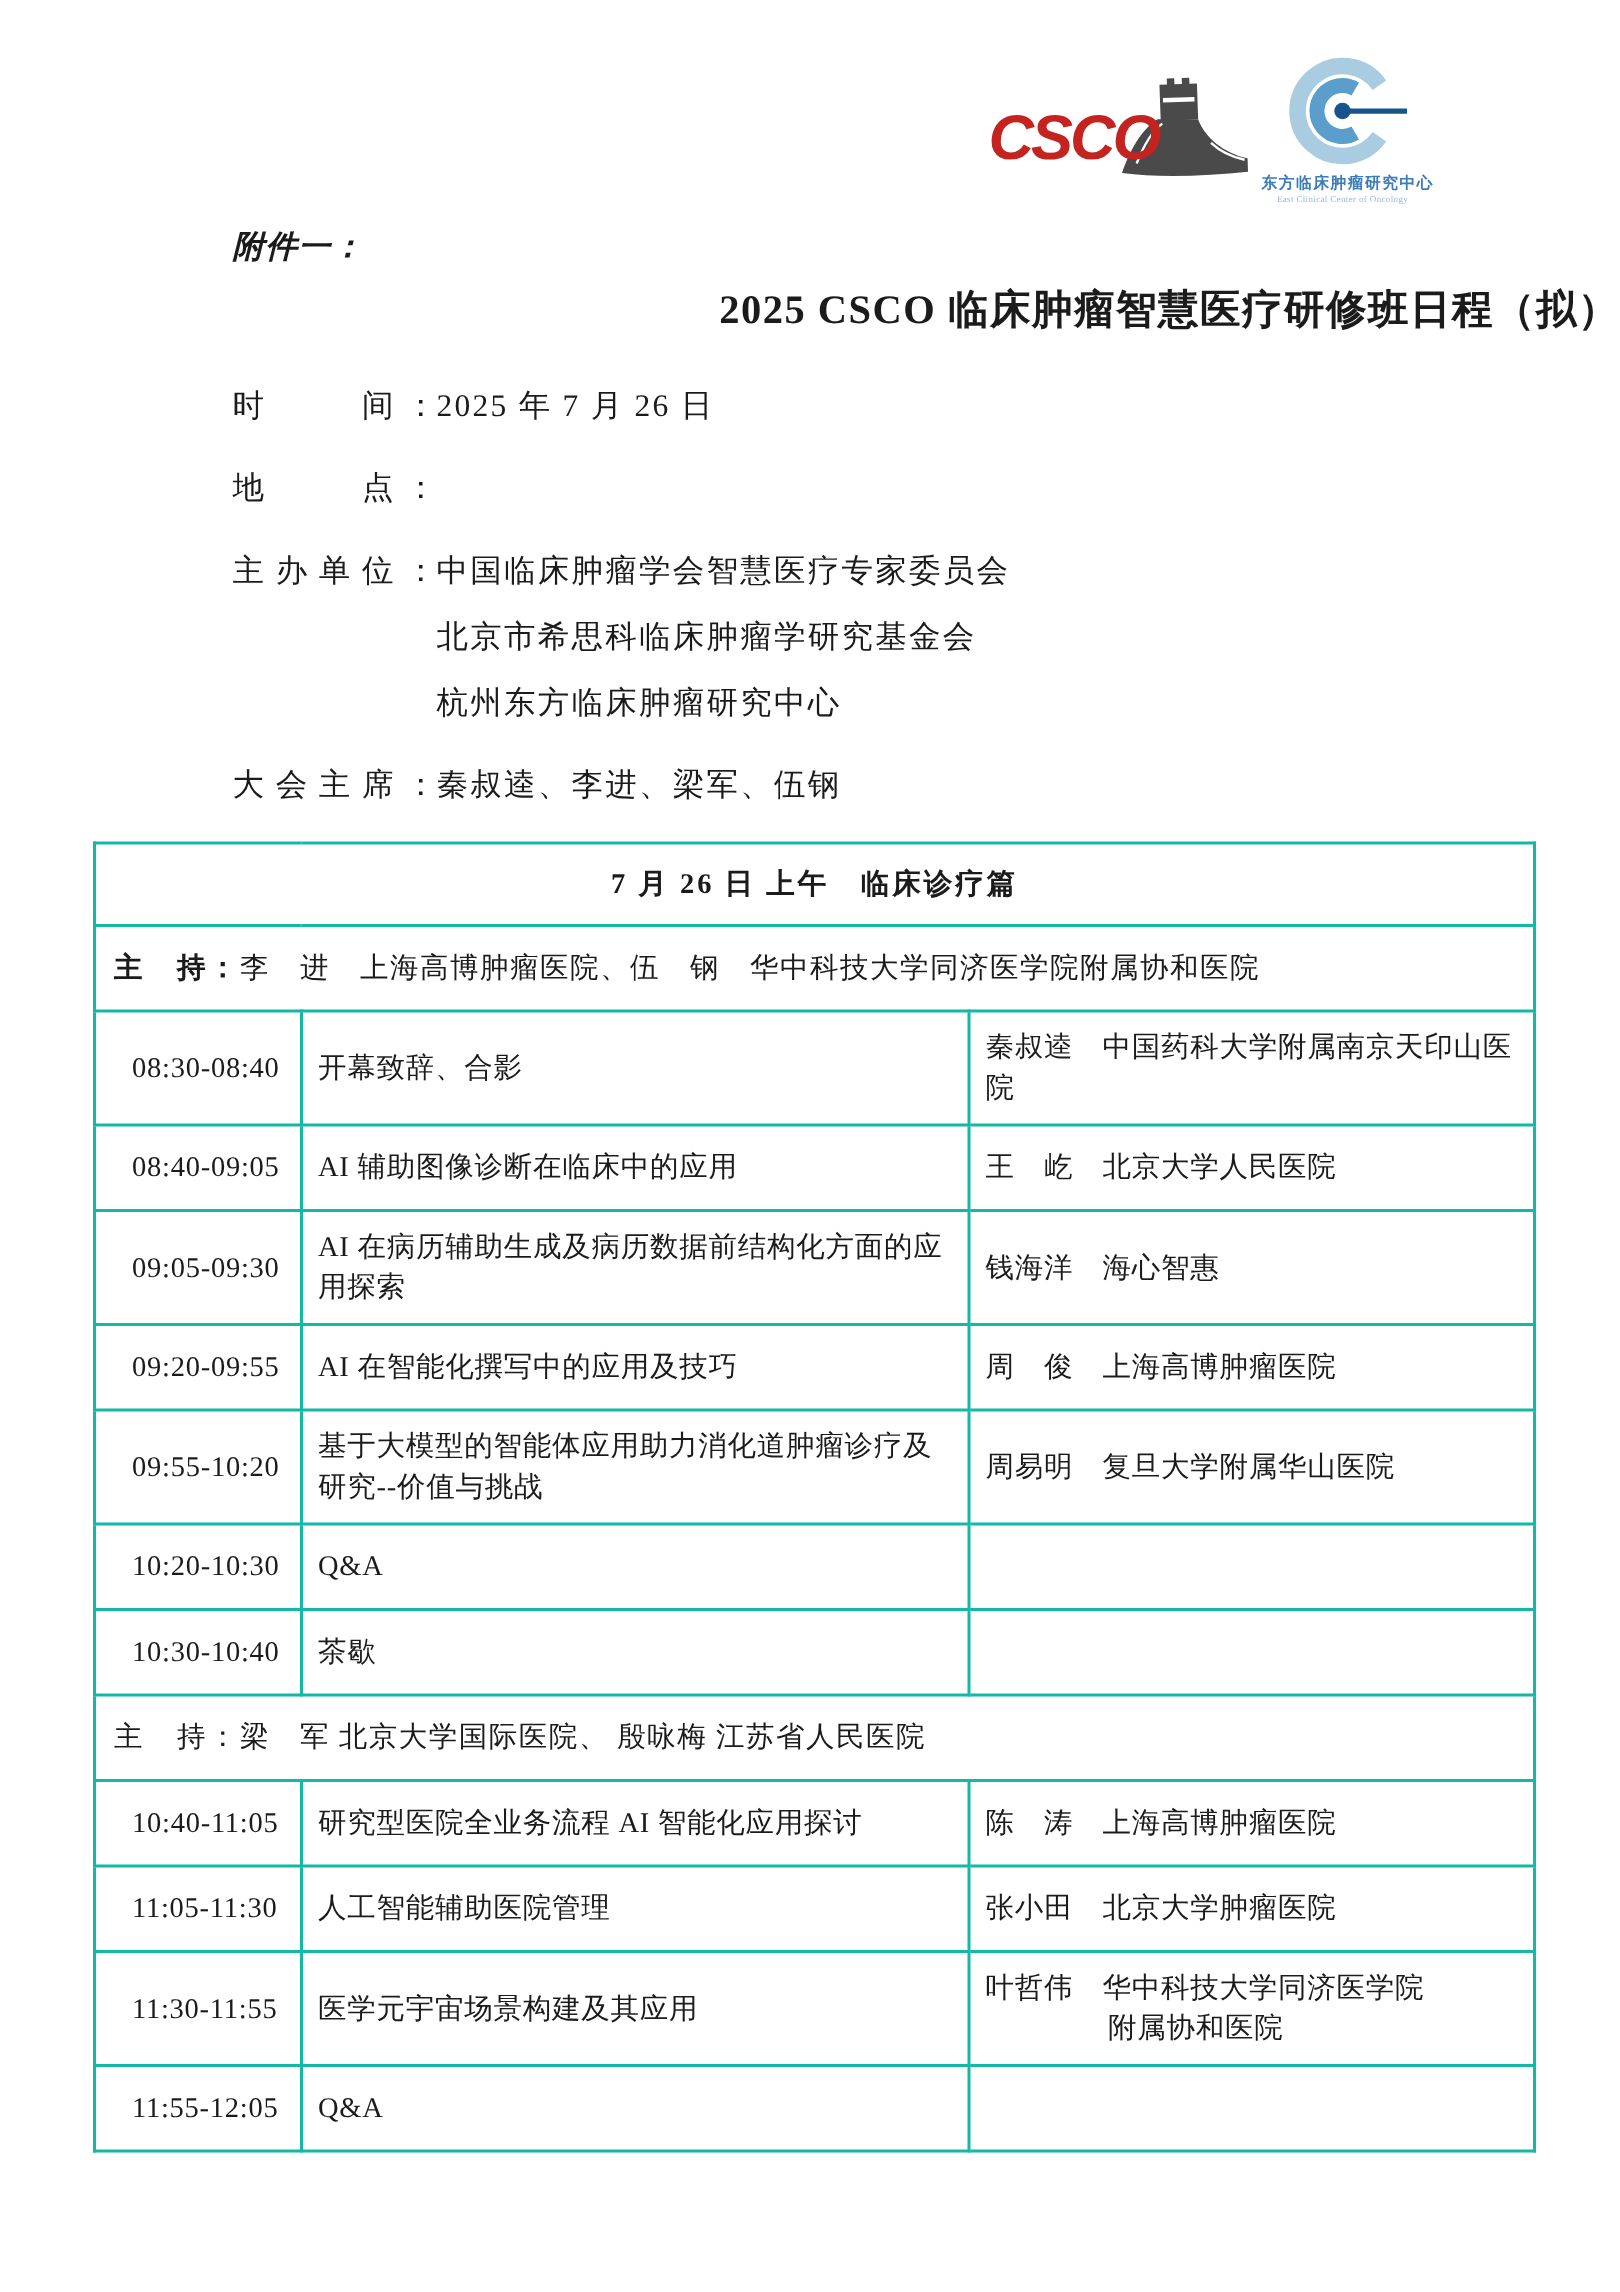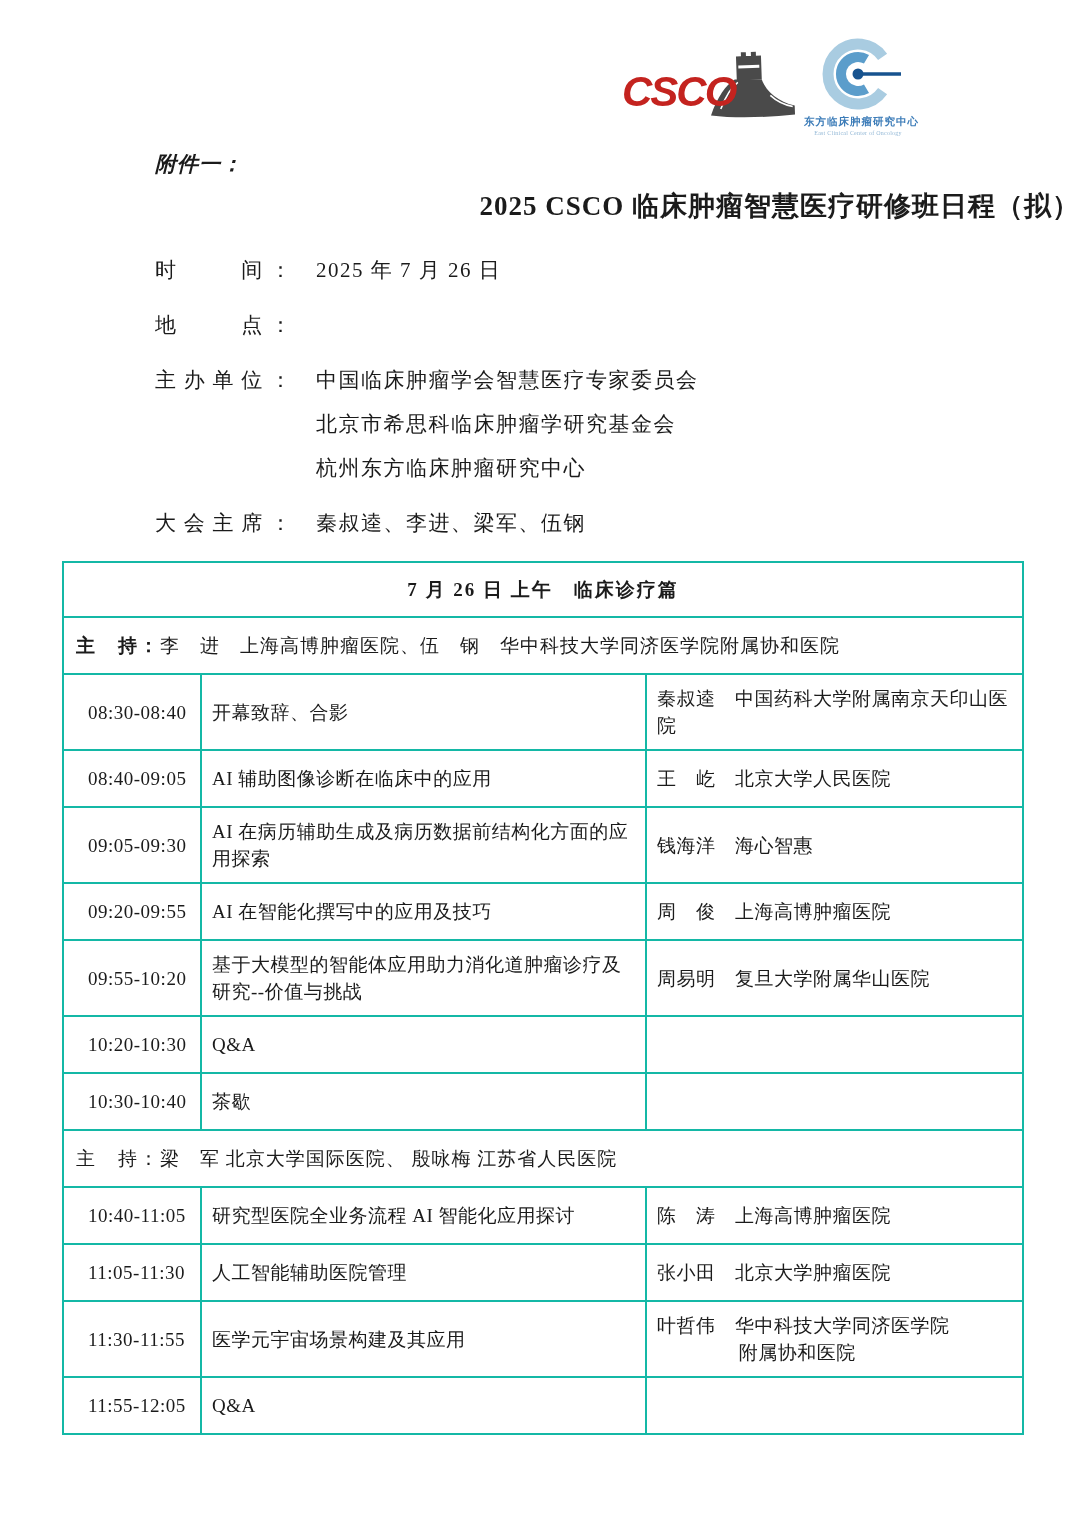--- a/index.html
+++ b/index.html
@@ -3,38 +3,38 @@
 <meta charset="utf-8">
 <style>
   * { margin:0; padding:0; box-sizing:border-box; }
   body { background:#ffffff; font-family:"Liberation Serif", serif; }
   .page {
     position:relative; width:1080px; height:1528px; background:#ffffff;
     color:#1b1b1b; overflow:hidden;
   }
 
   
-  .logo-area { position:absolute; top:36px; left:620px; width:292px; height:100px; display:flex; align-items:flex-start; }
+  .logo-area { position:absolute; top:36px; left:657px; width:292px; height:100px; display:flex; align-items:flex-start; }
   .csco-logo { width:180px; height:72px; margin-top:14px; }
   .east-logo { width:108px; margin-left:4px; text-align:center; }
   .east-logo svg { display:block; margin:0 auto; }
   .east-cn { font-size:10.5px; letter-spacing:1px; color:#3c7cb8; white-space:nowrap; margin-top:1px; font-weight:bold; }
   .east-en { font-size:7px; letter-spacing:0.3px; color:#93b8d6; white-space:nowrap; transform:scale(0.85); }
 
   
   .attachment { margin:150px 0 0 155px; font-size:21px; font-weight:bold; letter-spacing:1px;font-style:italic; }
   .title { margin-top:10px; text-align:right; font-size:27px; font-weight:bold; letter-spacing:1px; }
   .meta { margin:24px 0 0 155px; }
   .meta-row { display:flex; margin-bottom:11px; font-size:21px; }
   .meta-label {
     flex:0 0 136px; width:136px; line-height:44px;
     text-align:justify; text-align-last:justify;
   }
   .meta-lines { flex:1; }
-  .meta-line { line-height:44px; letter-spacing:1.5px;margin-left:25px; }
+  .meta-line { line-height:44px; letter-spacing:1.5px; }
 
   
   table.schedule {
     margin:16px 0 0 62px; width:960px;
     border-collapse:collapse; table-layout:fixed;
   }
   table.schedule td { border:2px solid #14b8a6; font-size:19px; line-height:27px; vertical-align:middle; }
   .session-cell { height:55px; text-align:center; font-weight:bold; font-size:20px; letter-spacing:2px; }
   .moderator-cell { height:57px; padding:10px 12px; letter-spacing:1px; }
   .mod-label { letter-spacing:2px; }

